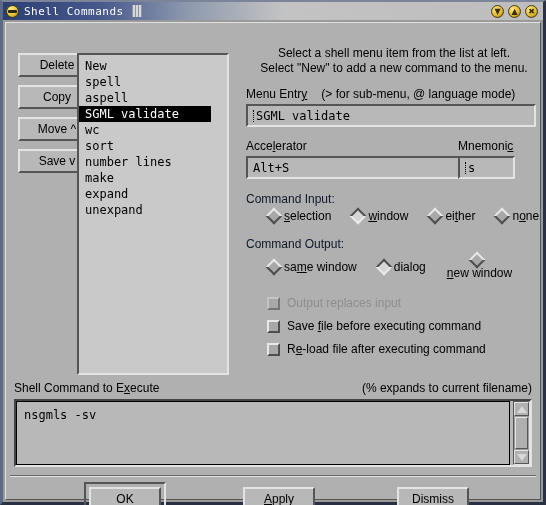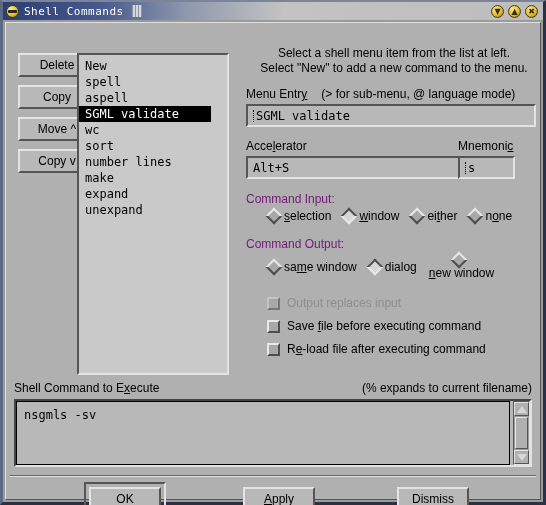--- a/index.html
+++ b/index.html
@@ -133,23 +133,23 @@
     position: relative;
     overflow: hidden;
   }
   .caret {
     display: inline-block; width: 1px; height: 12px;
     border-left: 1px dotted #000;
     margin-right: 1px;
     position: relative; top: 0px;
   }
   
-  .grouplabel { font-size: 12px; color: #701a75; margin-bottom: 3px; }
+  .grouplabel { font-size: 12px; color: #0f172a; margin-bottom: 3px; }
   .radiorow { display: flex; align-items: center; }
-  .radio { display: flex; align-items: center; margin-right: 12px; cursor: default; }
+  .radio { display: flex; align-items: center; margin-right: 21px; cursor: default; }
   .diamond {
     width: 12px; height: 12px; margin-right: 4px;
     transform: rotate(45deg);
     box-sizing: border-box;
     background: #a8a8a8;
     border-top: 2px solid #e8e8e8;
     border-left: 2px solid #e8e8e8;
     border-right: 2px solid #4e4e4e;
     border-bottom: 2px solid #4e4e4e;
     flex: 0 0 auto;
@@ -269,21 +269,21 @@
         </div>
     </div>
   </div>
 
   <div id="client">
 
     <div id="sidebtns">
       <div class="btn out">Delete</div>
       <div class="btn out">Copy</div>
       <div class="btn out">Move ^</div>
-      <div class="btn out">Copy v</div>
+      <div class="btn out">Save v</div>
     </div>
 
     <div id="listbox" class="in">
       <ul>
         <li>New</li>
         <li>spell</li>
         <li>aspell</li>
         <li class="sel">SGML validate</li>
         <li>wc</li>
         <li>sort</li>

